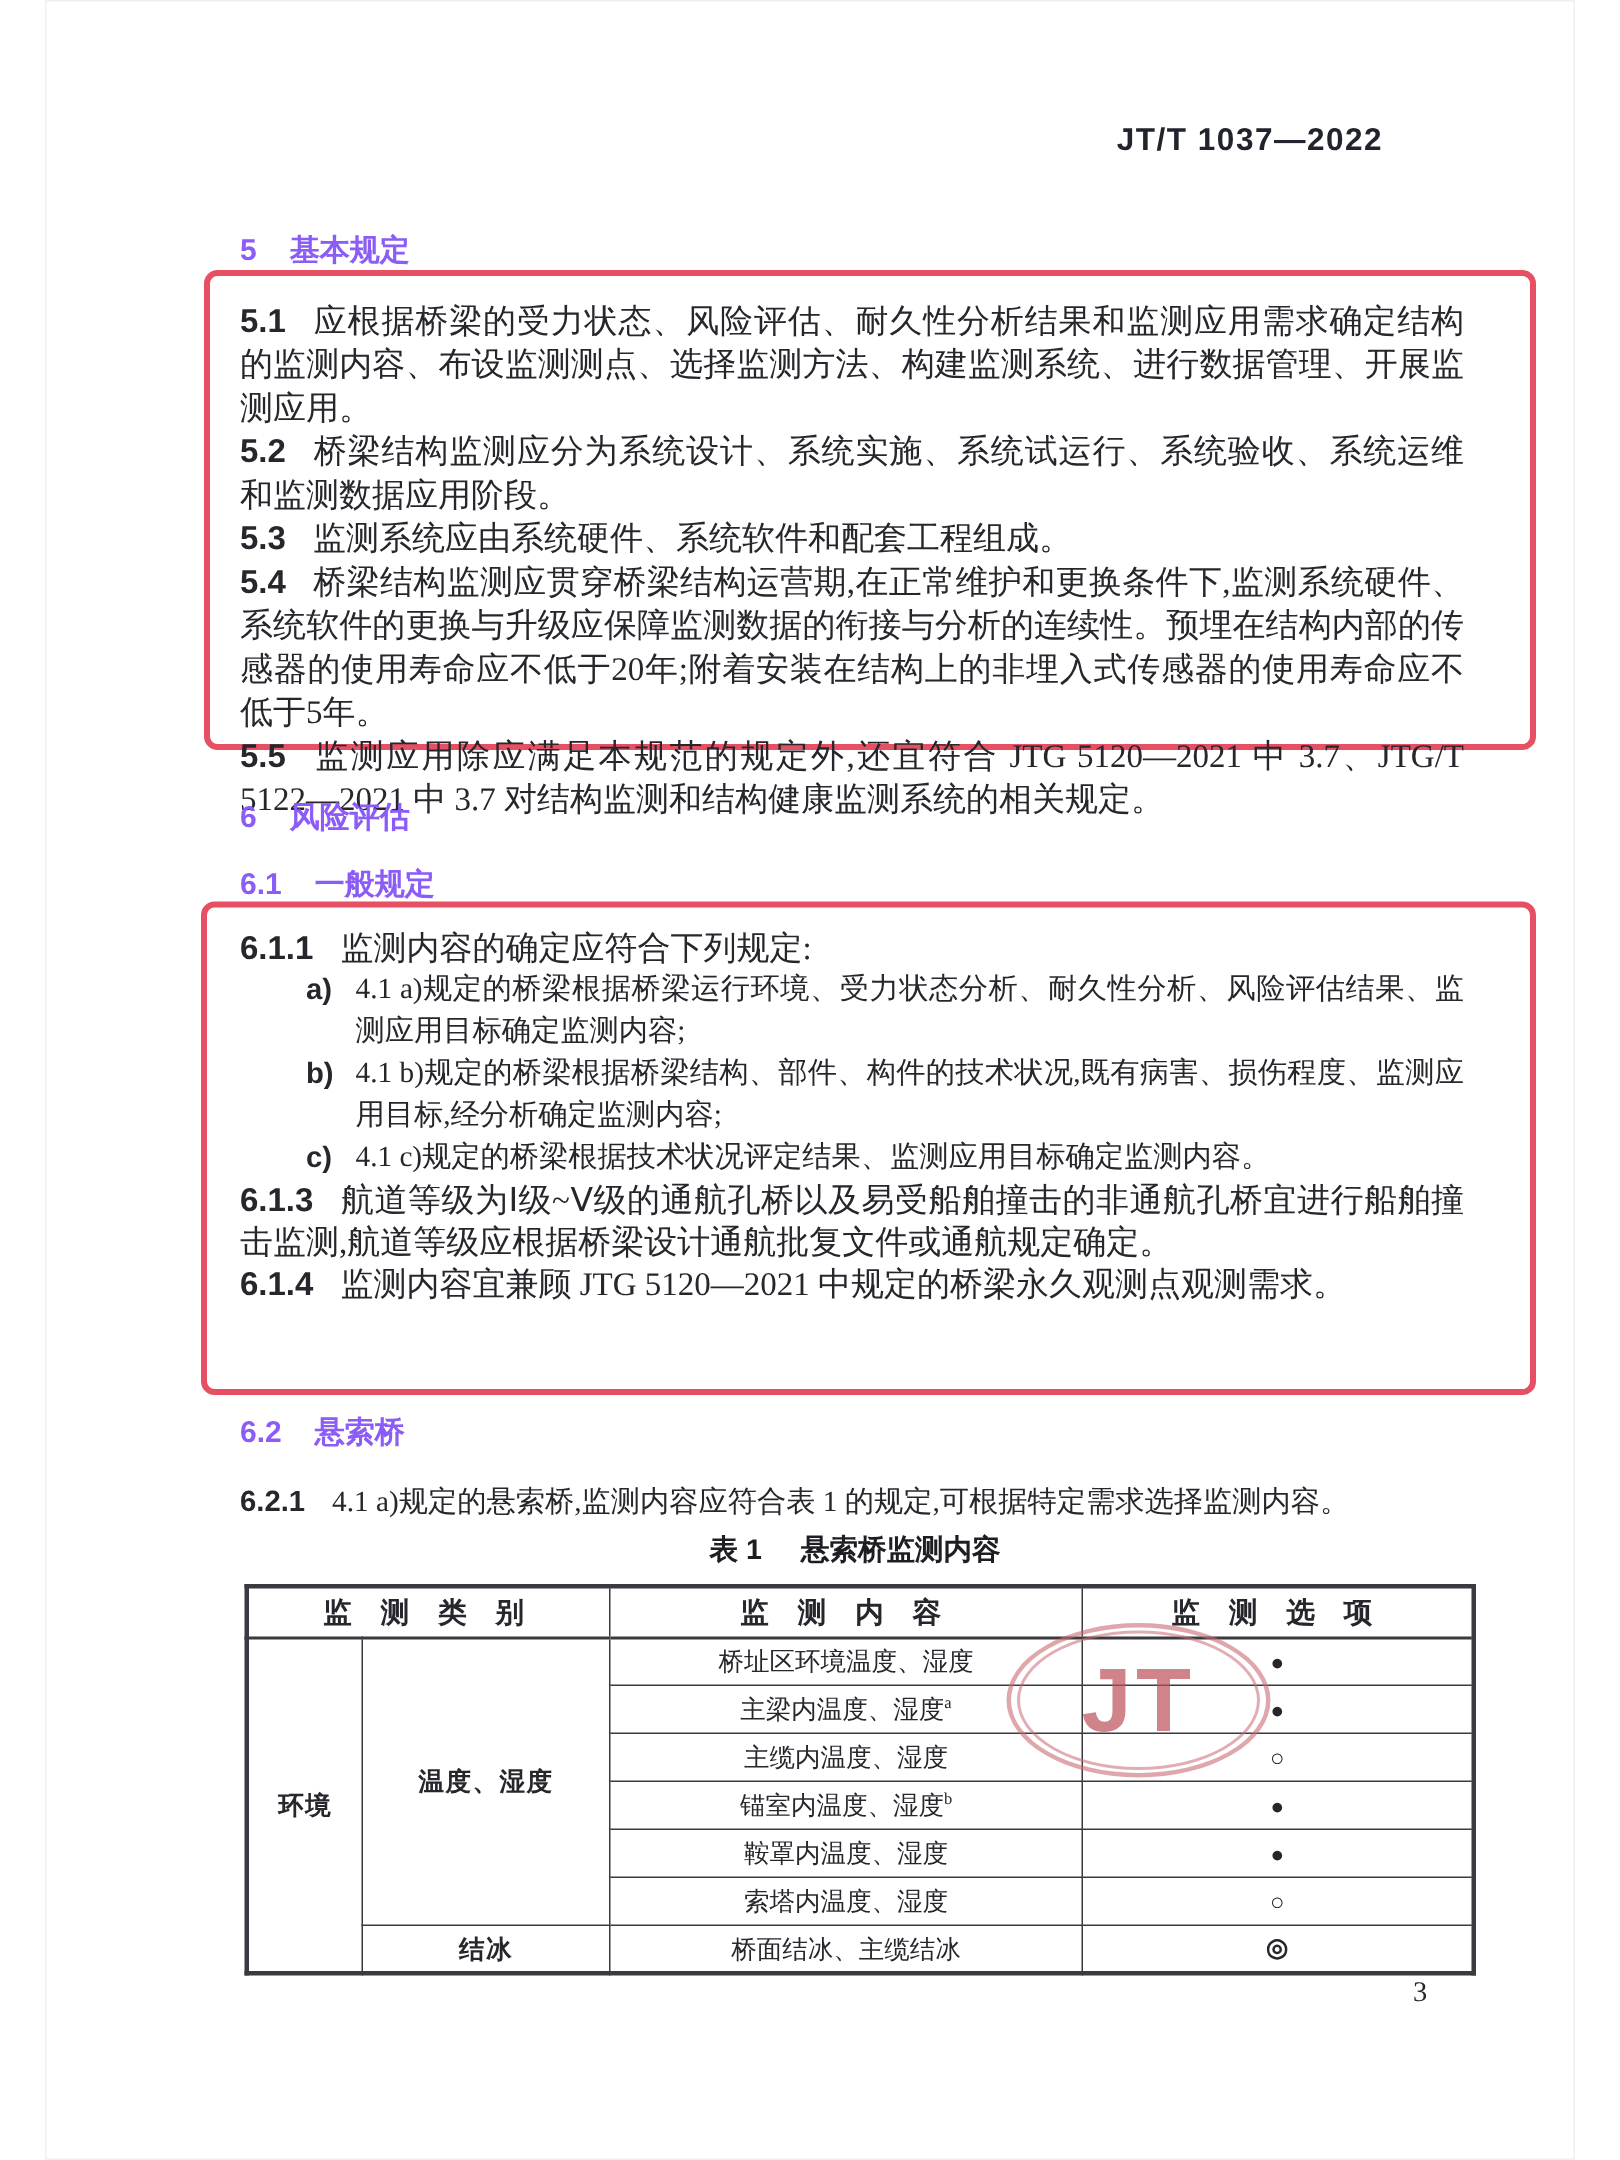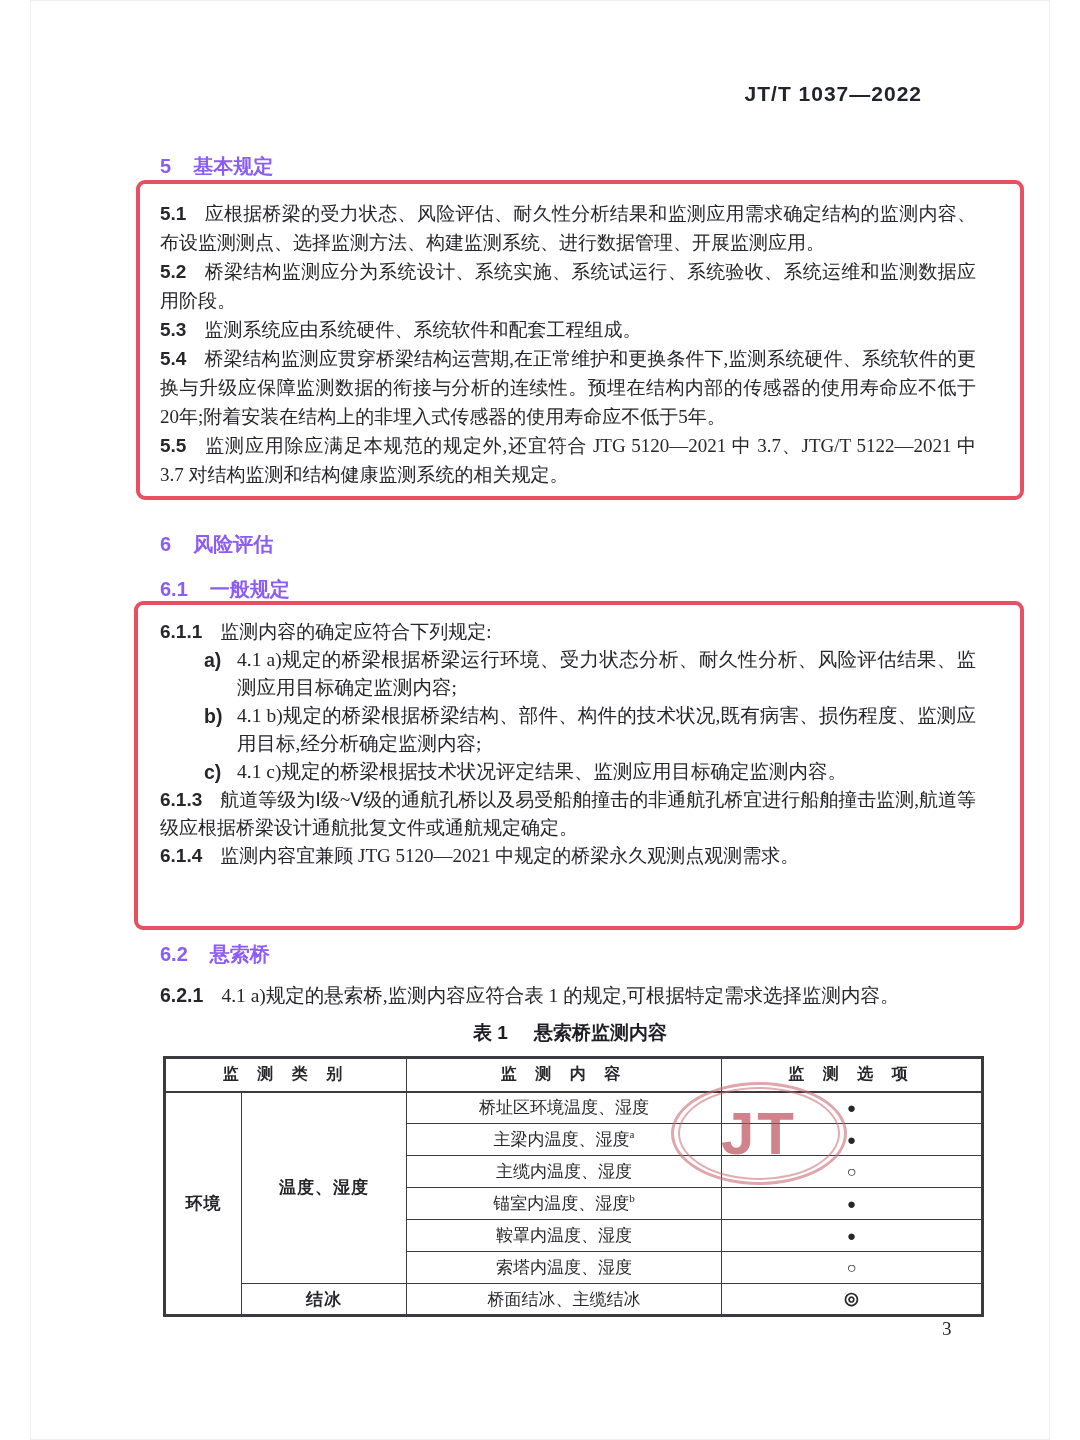--- a/index.html
+++ b/index.html
@@ -33,40 +33,40 @@
 
   .hl-box {
     position:absolute;
     border:4px solid #e75062;
     border-radius:9px;
     background:transparent;
   }
   #box1 { left:106px; top:180px; width:888px; height:320px; padding:15px 44px 10px 20px; }
   #box2 { left:104px; top:601px; width:890px; height:329px; padding:13px 44px 4px 22px; }
 
-  .clause { font-size:19px; text-align:justify; color:#26262c; }
+  .clause { font-size:22px; text-align:justify; color:#26262c; }
   #box1 .clause { line-height:29px; }
   #box2 .clause { line-height:28px; }
   .cnum {
     font-family:"Liberation Sans", sans-serif;
     font-weight:bold; margin-right:18px; white-space:nowrap;
   }
   .item {
     position:relative; font-size:19.5px; text-align:justify;
     padding-left:77px;
   }
   #box2 .item { line-height:28px; }
   .ilabel {
     position:absolute; left:44px; top:0;
     font-family:"Liberation Sans", sans-serif; font-weight:bold;
   }
 
   .flow-para {
     position:absolute; left:130px; width:818px;
-    font-size:19.5px; line-height:24px; text-align:justify;
+    font-size:19.5px; line-height:36px; text-align:justify;
   }
   #p621 { top:983px; }
 
   .tbl-caption {
     position:absolute; left:0; top:1020px; width:1080px;
     text-align:center;
     font-family:"Liberation Sans", sans-serif;
     font-weight:bold; font-size:19px; color:#1d1d24;
   }
   .tbl-caption .cap-num { margin-right:26px; }
@@ -80,21 +80,21 @@
   }
   table.monitor th, table.monitor td {
     border:1.6px solid #3a3a40;
     text-align:center; vertical-align:middle;
     padding:0;
   }
   table.monitor thead th {
     height:34px;
     border-bottom:2.6px solid #3a3a40;
     font-family:"Liberation Sans", sans-serif;
-    font-weight:bold; letter-spacing:7px; font-size:16px;
+    font-weight:bold; letter-spacing:7px; font-size:19px;
   }
   table.monitor tbody td { height:32px; }
   td.cat, td.grp { font-weight:bold; font-family:"Liberation Sans", sans-serif; letter-spacing:1px; }
   td.content { font-size:17px;border-radius:10px; }
   td.content sup { font-size:11px; vertical-align:super; }
   td.opt span { font-size:15px; line-height:1; }
   td.opt span.hollow { font-size:16px; font-weight:bold; }
   td.opt span.ring { font-size:17px; font-weight:bold; }
 
   .watermark { position:absolute; left:641px; top:1082px; width:176px; height:103px; z-index:5; pointer-events:none; }

